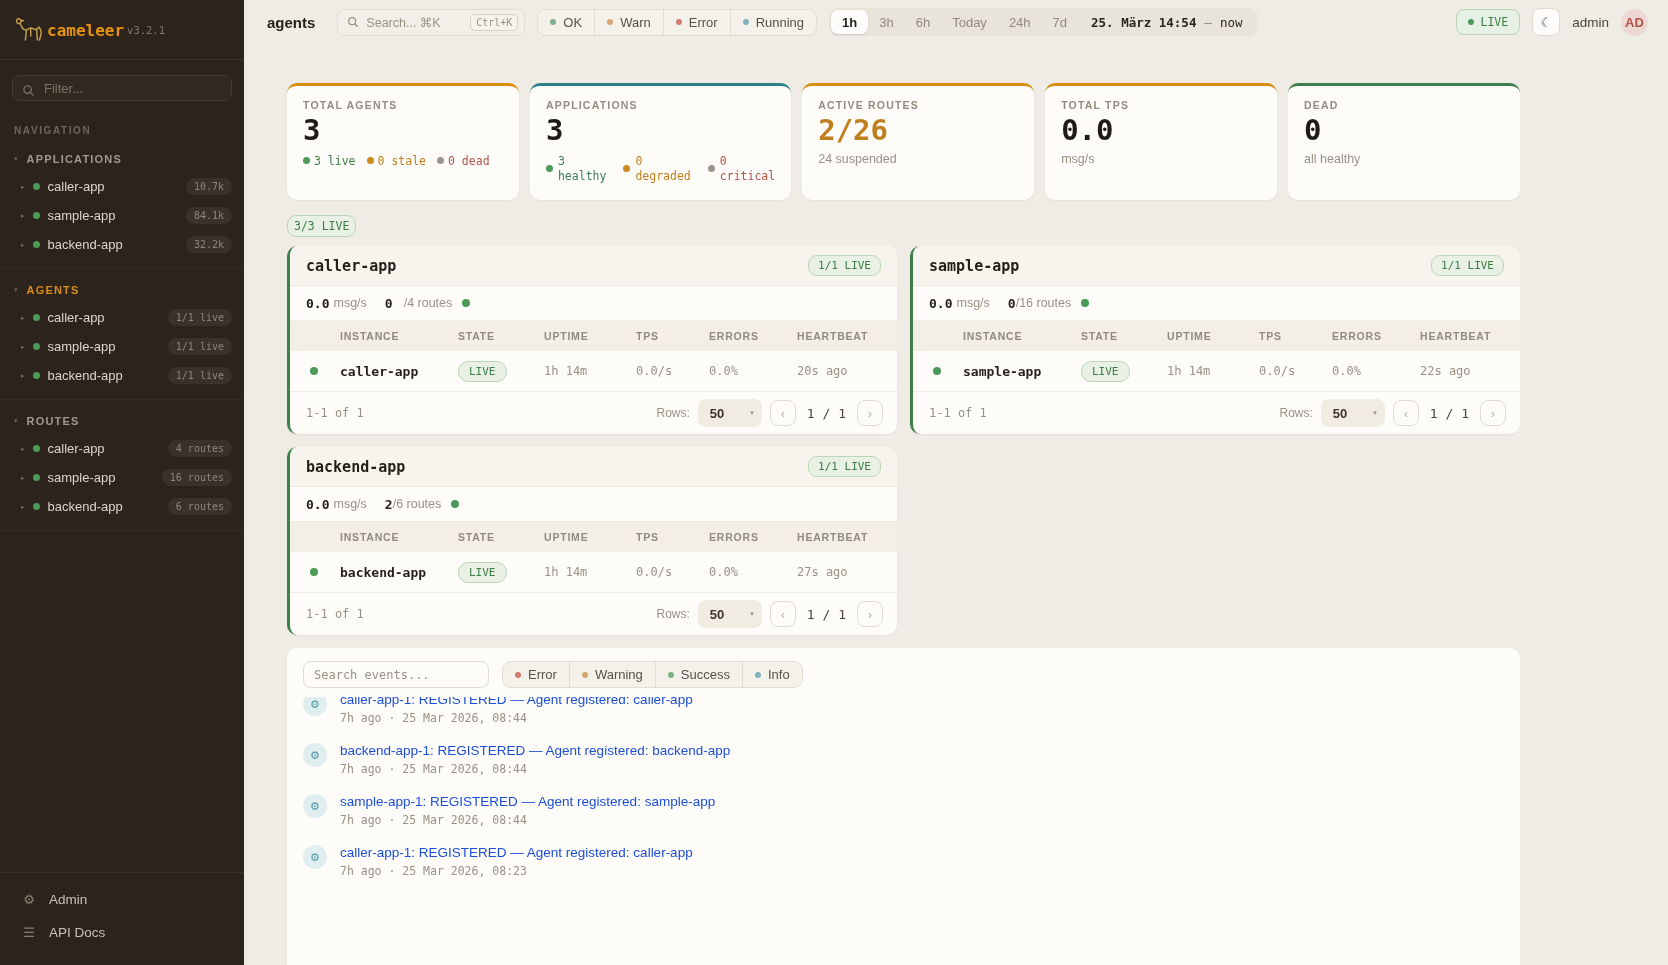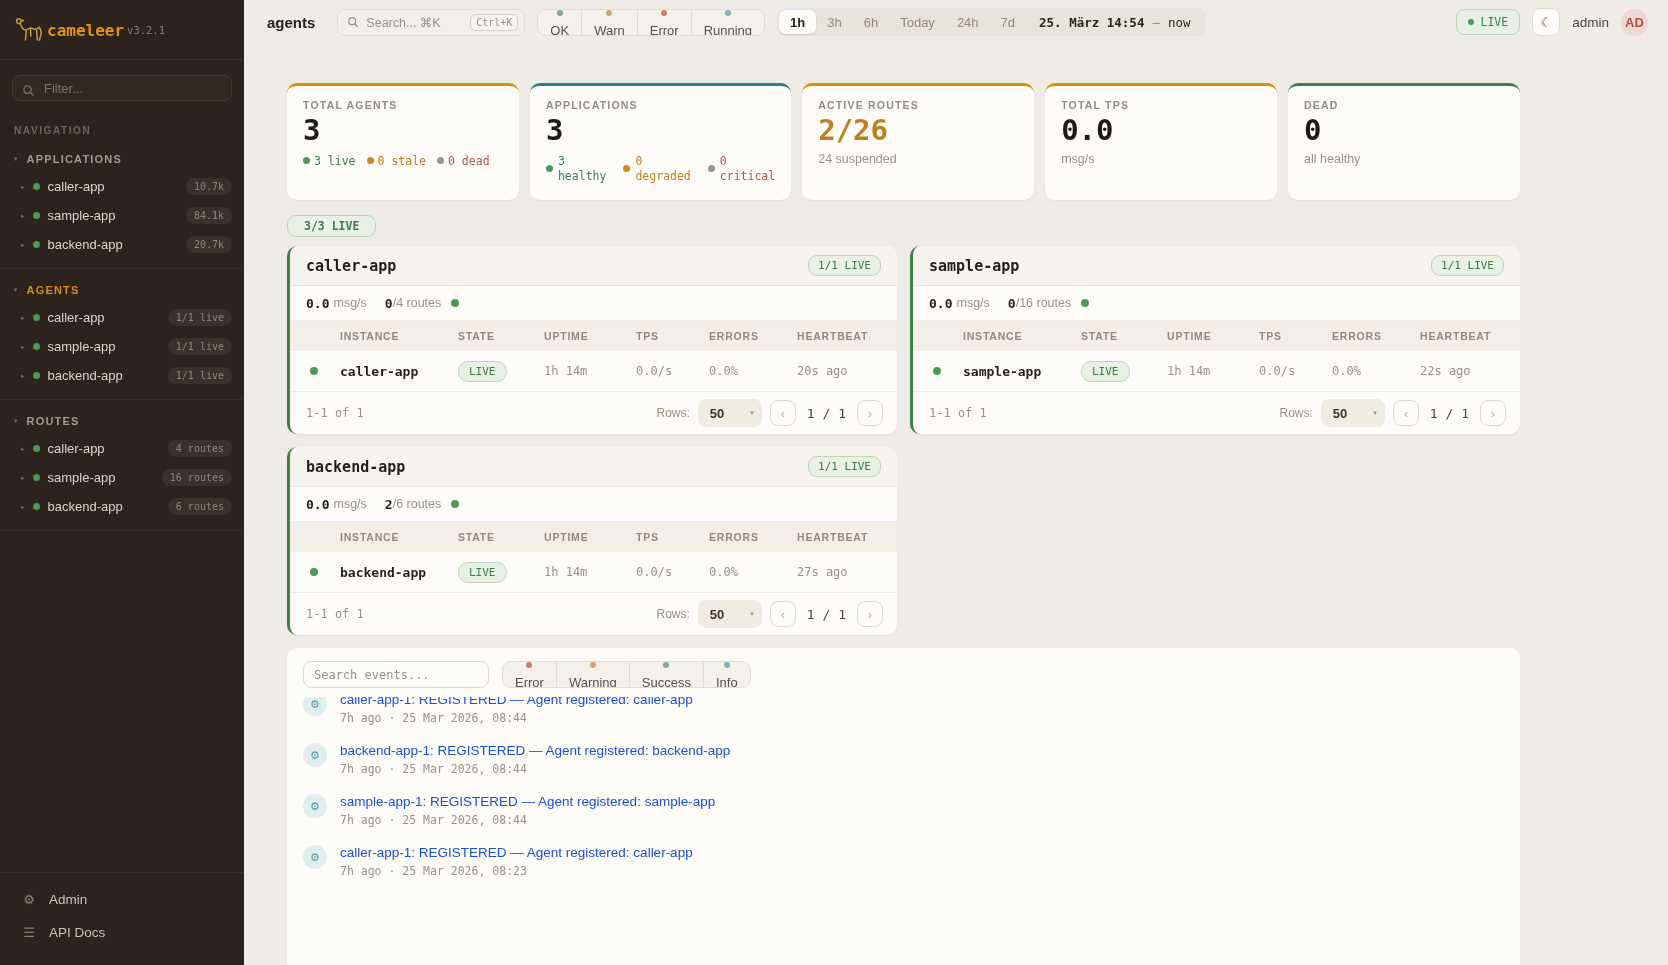--- a/index.html
+++ b/index.html
@@ -44,21 +44,21 @@
   
   .topbar { height:44px; display:flex; align-items:center; padding:0 20px 0 23px; gap:12px; }
   .page-title { font-size:15px; font-weight:bold; color:#241f19; margin-right:10px; }
   .search { width:188px; height:27px; background:#f2efe8; border:1px solid #e3ddd2; border-radius:8px;
     display:flex; align-items:center; gap:7px; padding:0 6px 0 9px; cursor:text; }
   .search-text { font-size:12.5px; color:#9a9183; white-space:nowrap; }
   .kbd { margin-left:auto; font-family:"DejaVu Sans Mono", monospace; font-size:10px; color:#9a9183;
     border:1px solid #d7d0c4; border-radius:5px; padding:2px 5px; background:#f6f3ed; }
   .seg-group { display:flex; align-items:stretch; background:#f4f1ea; border:1px solid #e2dcd1;
     border-radius:9px; height:27px; overflow:hidden; }
-  .seg-item { display:flex; align-items:center; gap:7px; padding:0 12px; font-size:13px; color:#57514a; cursor:pointer;flex-direction:column; }
+  .seg-item { display:flex; align-items:center; gap:7px; padding:0 12px; font-size:13px; color:#57514a; cursor:pointer; }
   .seg-item + .seg-item { border-left:1px solid #e2dcd1; }
   .range-group { display:flex; align-items:center; background:#e9e4da; border-radius:9px; height:28px; padding:2px; }
   .range-btn { padding:0 11px; height:24px; display:flex; align-items:center; font-size:13px;
     color:#8f897e; border-radius:7px; cursor:pointer; }
   .range-btn.active { background:#fdfcfa; color:#241f19; font-weight:bold;
     box-shadow:0 1px 2px rgba(0,0,0,.12); }
   .time-display { display:flex; align-items:center; gap:8px; padding:0 13px;
     font-family:"DejaVu Sans Mono", monospace; font-size:12.5px; color:#2a251f; font-weight:bold; }
   .time-sep { color:#8f897e; font-weight:normal; }
   .time-to { font-weight:normal; }
@@ -91,22 +91,22 @@
   .chip { display:flex; align-items:center; gap:4px; }
   .chip .t-live { color:#3c7d46; } .chip .t-stale { color:#c07f1f; } .chip .t-dead { color:#b5534a; }
   .dot.amber { background:#cc8a1e; } .dot.gray { background:#9a948a; } .dot.red { background:#d07b6e; }
   .dot.tealdot { background:#7fb3bd; } .dot.tan { background:#d7a571; } .dot.okgreen { background:#7fae88; }
   .stat-cols { display:flex; gap:17px; margin-top:7px; font-family:"DejaVu Sans Mono", monospace; font-size:11.5px; }
   .scol { display:flex; align-items:center; gap:5px; }
   .scol .two { display:flex; flex-direction:column; line-height:1.3; }
   .scol.healthy { color:#417d62; } .scol.degraded { color:#c07f1f; } .scol.critical { color:#b5534a; }
 
   .overall-badge { display:inline-flex; margin-top:15px; background:#e9f1e5; border:1px solid #bcd5b8;
-    border-radius:9px; padding:3px 16px; font-family:"DejaVu Sans Mono", monospace;
-    font-size:11.5px; color:#3c7d46;font-weight:bold; }
+    border-radius:9px; padding:3px 6px; font-family:"DejaVu Sans Mono", monospace;
+    font-size:11.5px; color:#3c7d46; }
 
   
   .apps-grid { margin-top:9px; display:grid; grid-template-columns:610px 610px; gap:13px; width:1233px; }
   .app-card { background:#fdfcf9; border-radius:10px; border-left:3px solid #3e8049;
     box-shadow:0 1px 2px rgba(60,50,30,.06); height:188px; overflow:hidden; }
   .app-head { display:flex; align-items:center; justify-content:space-between; height:40px;
     padding:0 16px; background:#f7f4ed; border-bottom:1px solid #ece6da; }
   .app-name { font-family:"DejaVu Sans Mono", monospace; font-weight:bold; font-size:15px; color:#241f19; }
   .app-badge { background:#e9f1e5; border:1px solid #bcd5b8; border-radius:9px; padding:3px 9px;
     font-family:"DejaVu Sans Mono", monospace; font-size:11px; color:#3c7d46; }
@@ -194,21 +194,21 @@
     <div class="sb-item">
       <span class="sb-item-caret">▸</span>
       <span class="dot green"></span>
       <span class="sb-item-name">sample-app</span>
       <span class="sb-badge">84.1k</span>
     </div>
     <div class="sb-item">
       <span class="sb-item-caret">▸</span>
       <span class="dot green"></span>
       <span class="sb-item-name">backend-app</span>
-      <span class="sb-badge">20.7k</span>
+      <span class="sb-badge">32.2k</span>
     </div>
   </div>
 
   <div class="sb-section active">
     <div class="sb-sec-head">
       <span class="sb-sec-caret">▾</span>
       <span class="sb-sec-label">AGENTS</span>
     </div>
     <div class="sb-item">
       <span class="sb-item-caret">▸</span>
@@ -408,21 +408,21 @@
       <div class="app-card">
         <div class="app-head">
           <span class="app-name">caller-app</span>
           <span class="app-badge">1/1 LIVE</span>
         </div>
         <div class="app-stats">
           <span class="v-strong">0.0</span>
           <span class="v-muted">msg/s</span>
           <span class="gap18"></span>
           <span class="v-strong">0</span>
-          <span class="v-muted" style="margin-left:0">/4 routes</span>
+          <span class="v-muted" style="margin-left:11px">/4 routes</span>
           <span class="gap10"></span>
           <span class="dot row green"></span>
         </div>
         <div class="t-head">
           <span></span>
           <span>INSTANCE</span>
           <span>STATE</span>
           <span>UPTIME</span>
           <span>TPS</span>
           <span>ERRORS</span>

